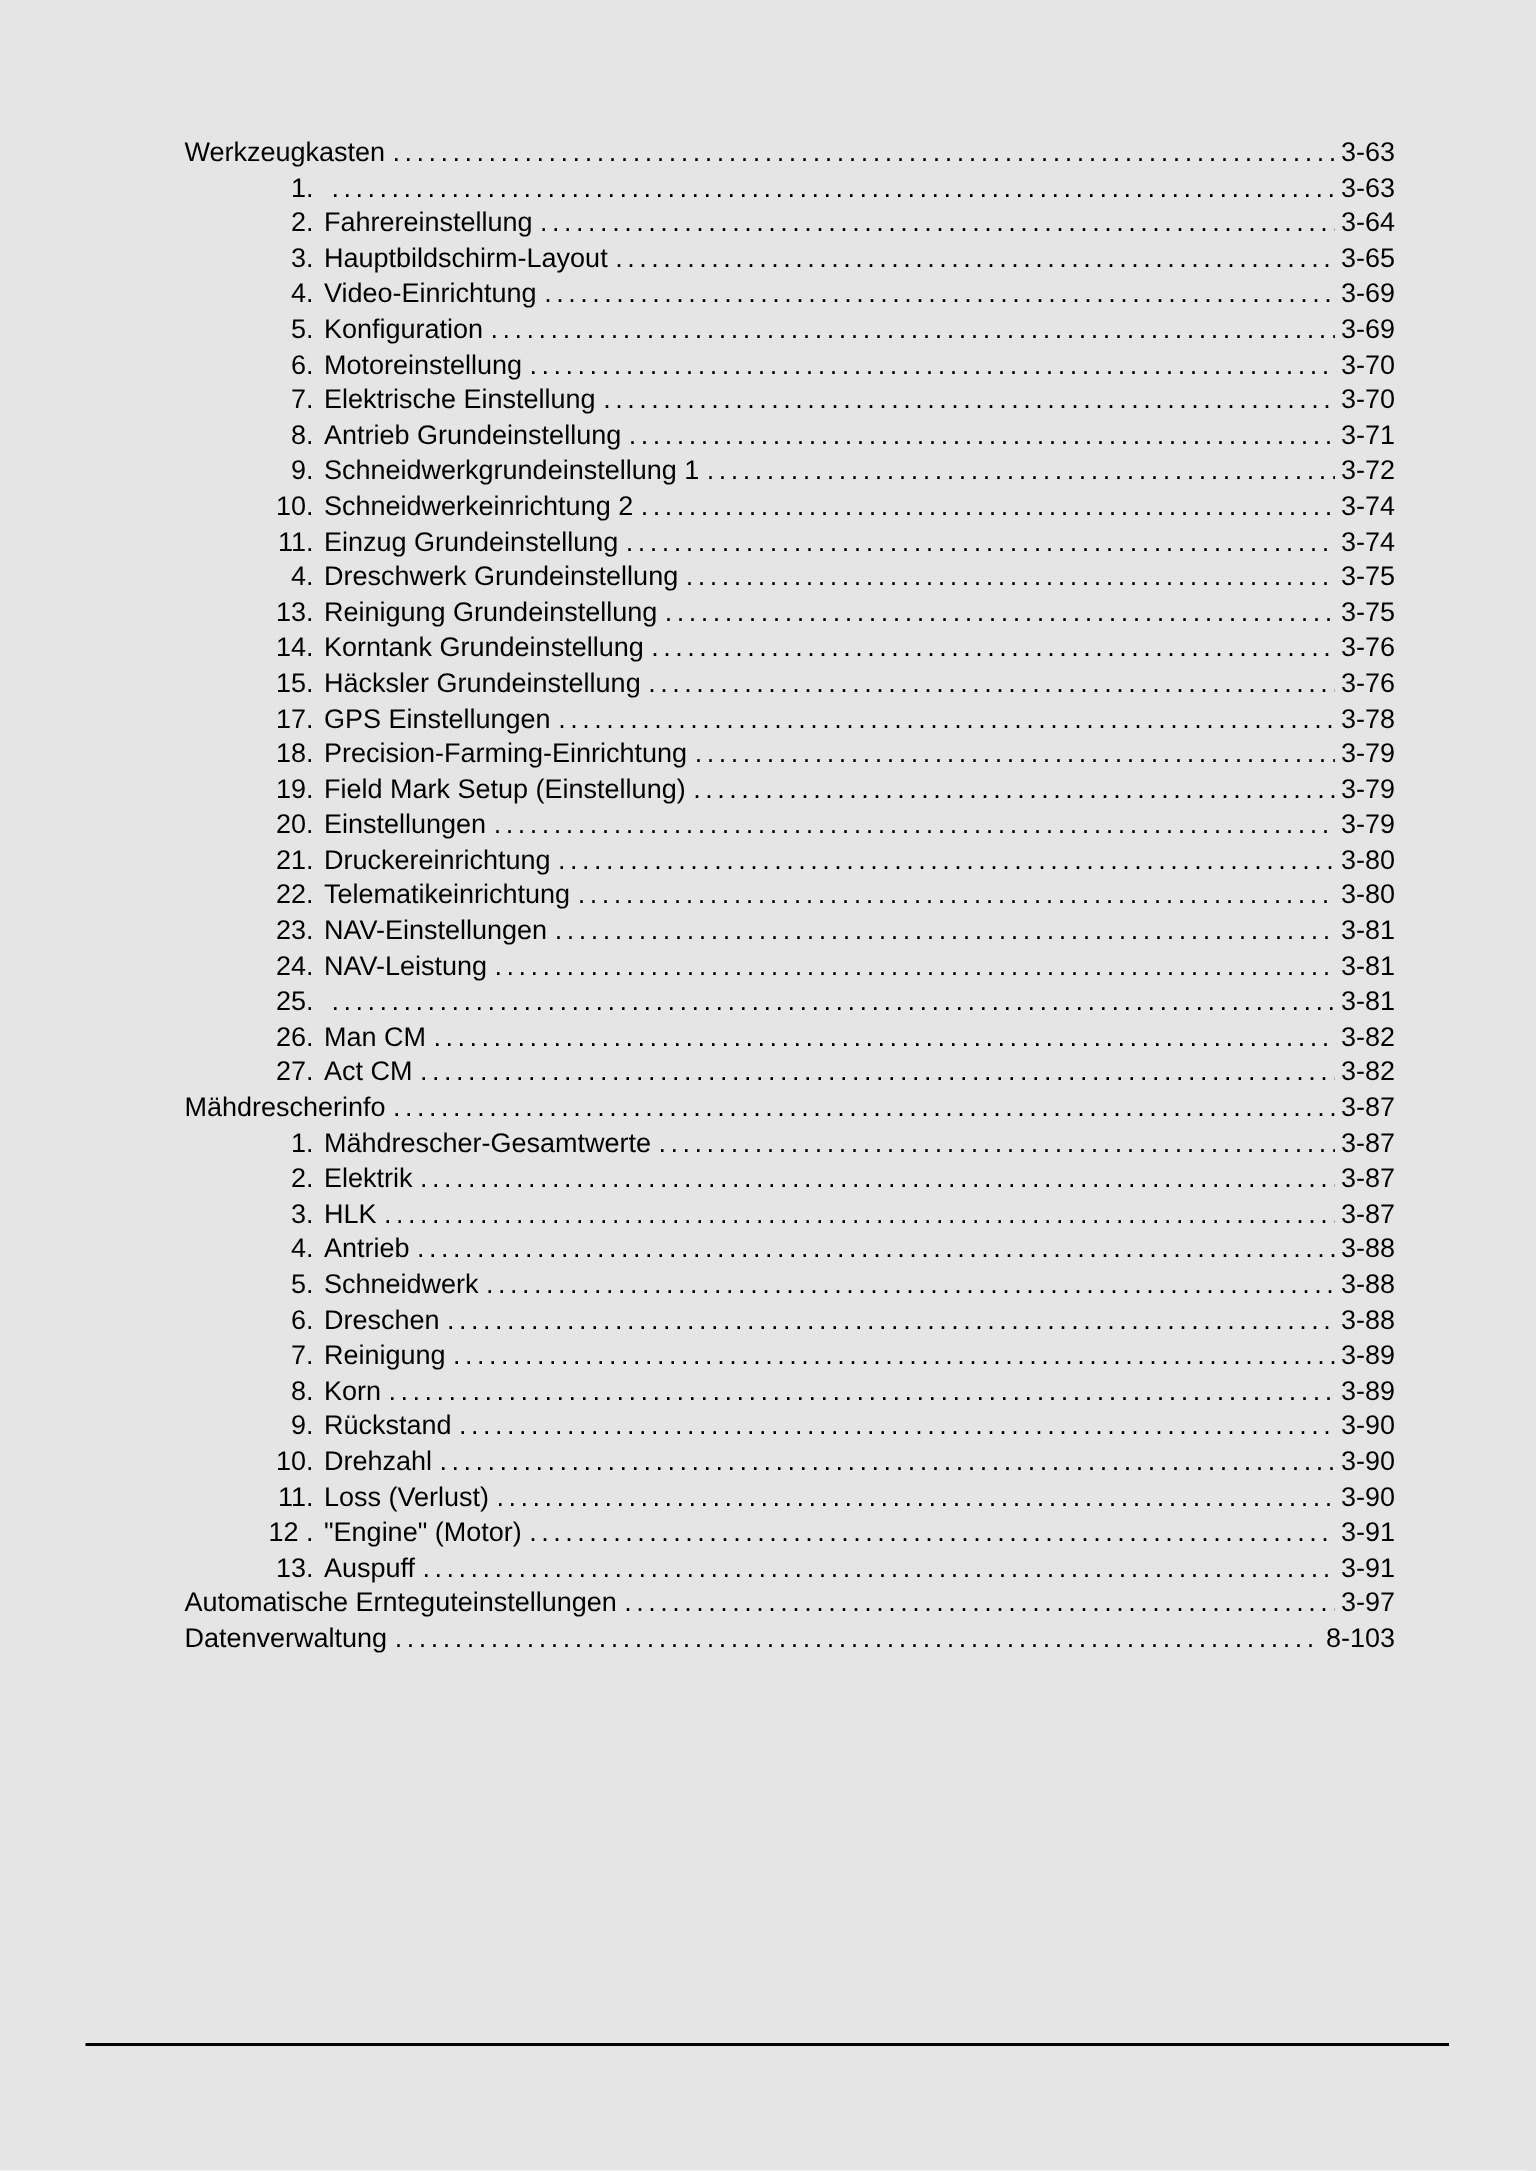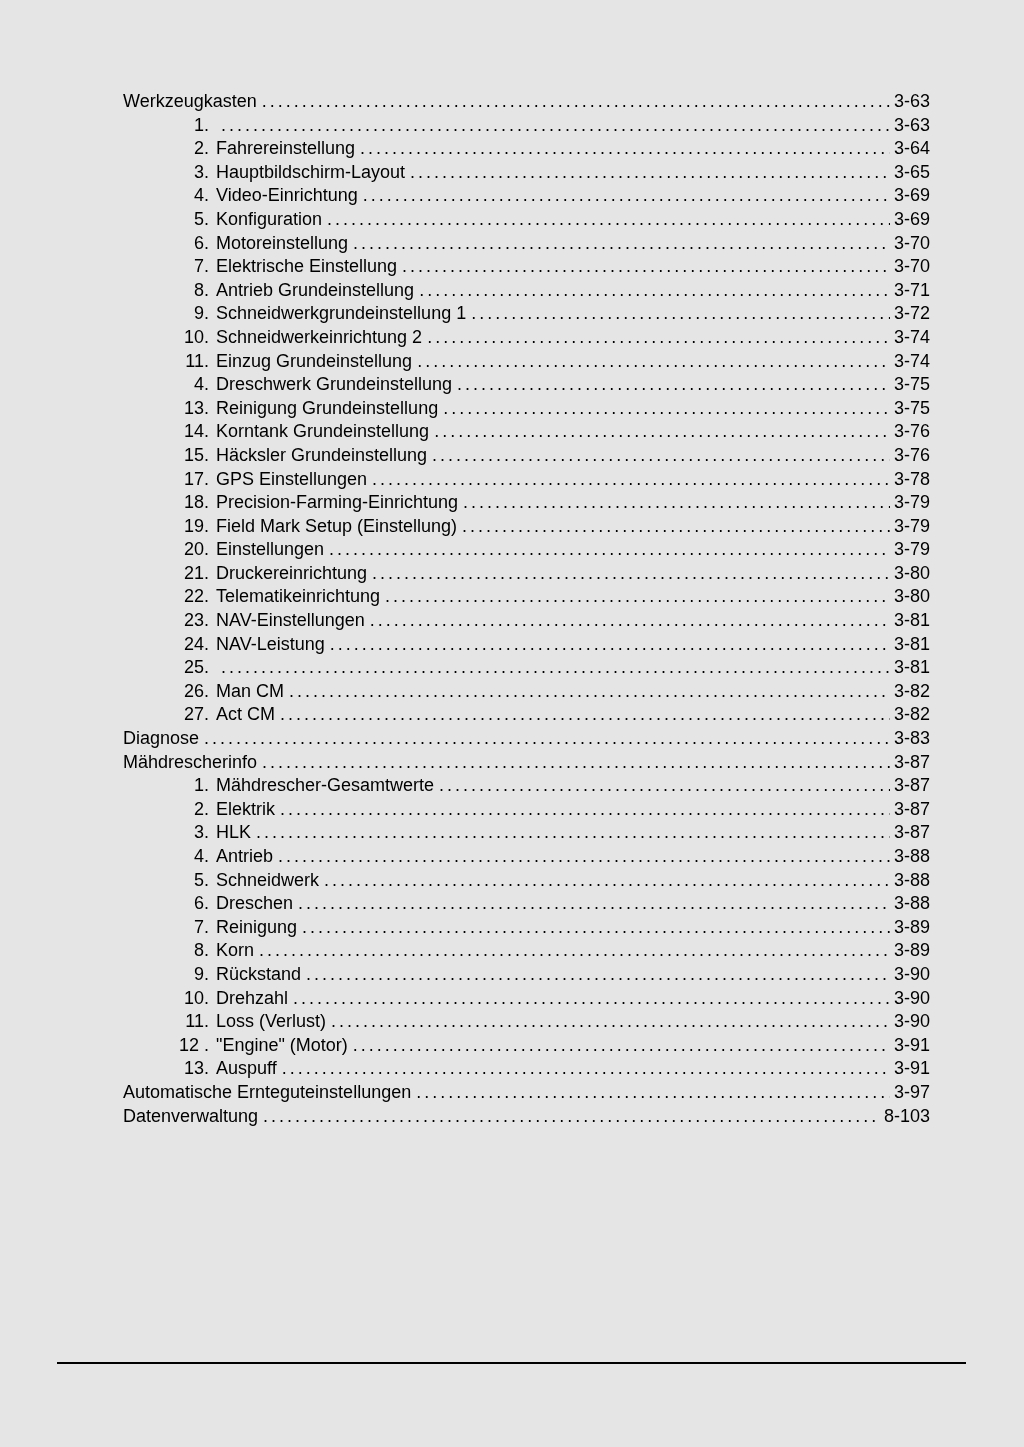--- a/index.html
+++ b/index.html
@@ -228,25 +228,20 @@
         <span class="dots"></span>
         <span class="pagenum">3-82</span>
       </div>
       <div class="toc-row level1">
         <span class="num">27.</span>
         <span class="label">Act CM</span>
         <span class="dots"></span>
         <span class="pagenum">3-82</span>
       </div>
       <div class="toc-row level0">
-        <span class="label">Diagnose</span>
-        <span class="dots"></span>
-        <span class="pagenum">3-83</span>
-      </div>
-      <div class="toc-row level0">
         <span class="label">Mähdrescherinfo</span>
         <span class="dots"></span>
         <span class="pagenum">3-87</span>
       </div>
       <div class="toc-row level1">
         <span class="num">1.</span>
         <span class="label">Mähdrescher-Gesamtwerte</span>
         <span class="dots"></span>
         <span class="pagenum">3-87</span>
       </div>

